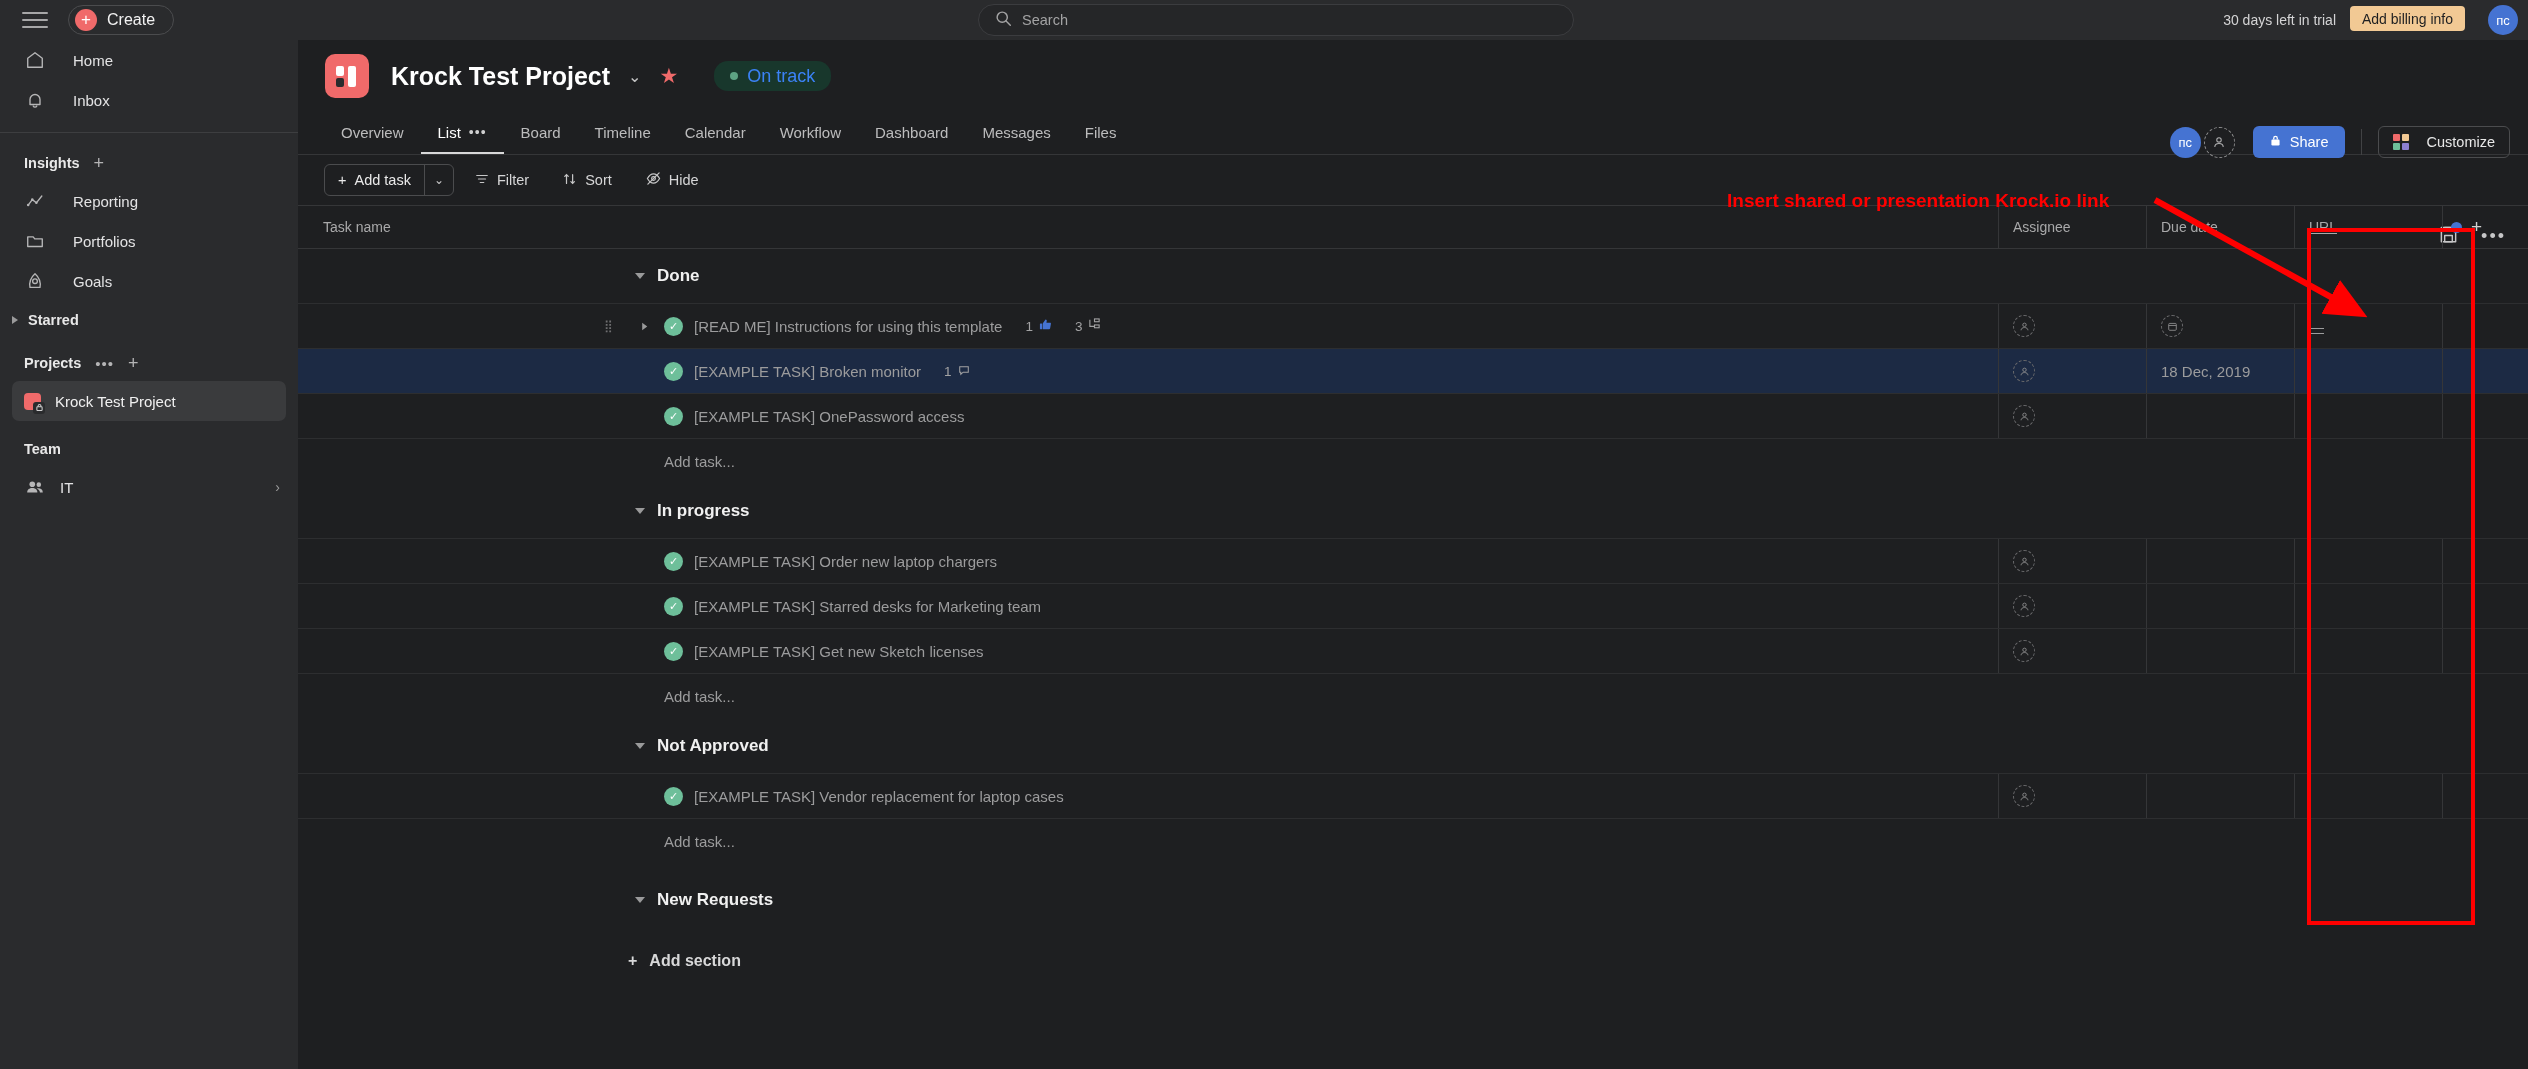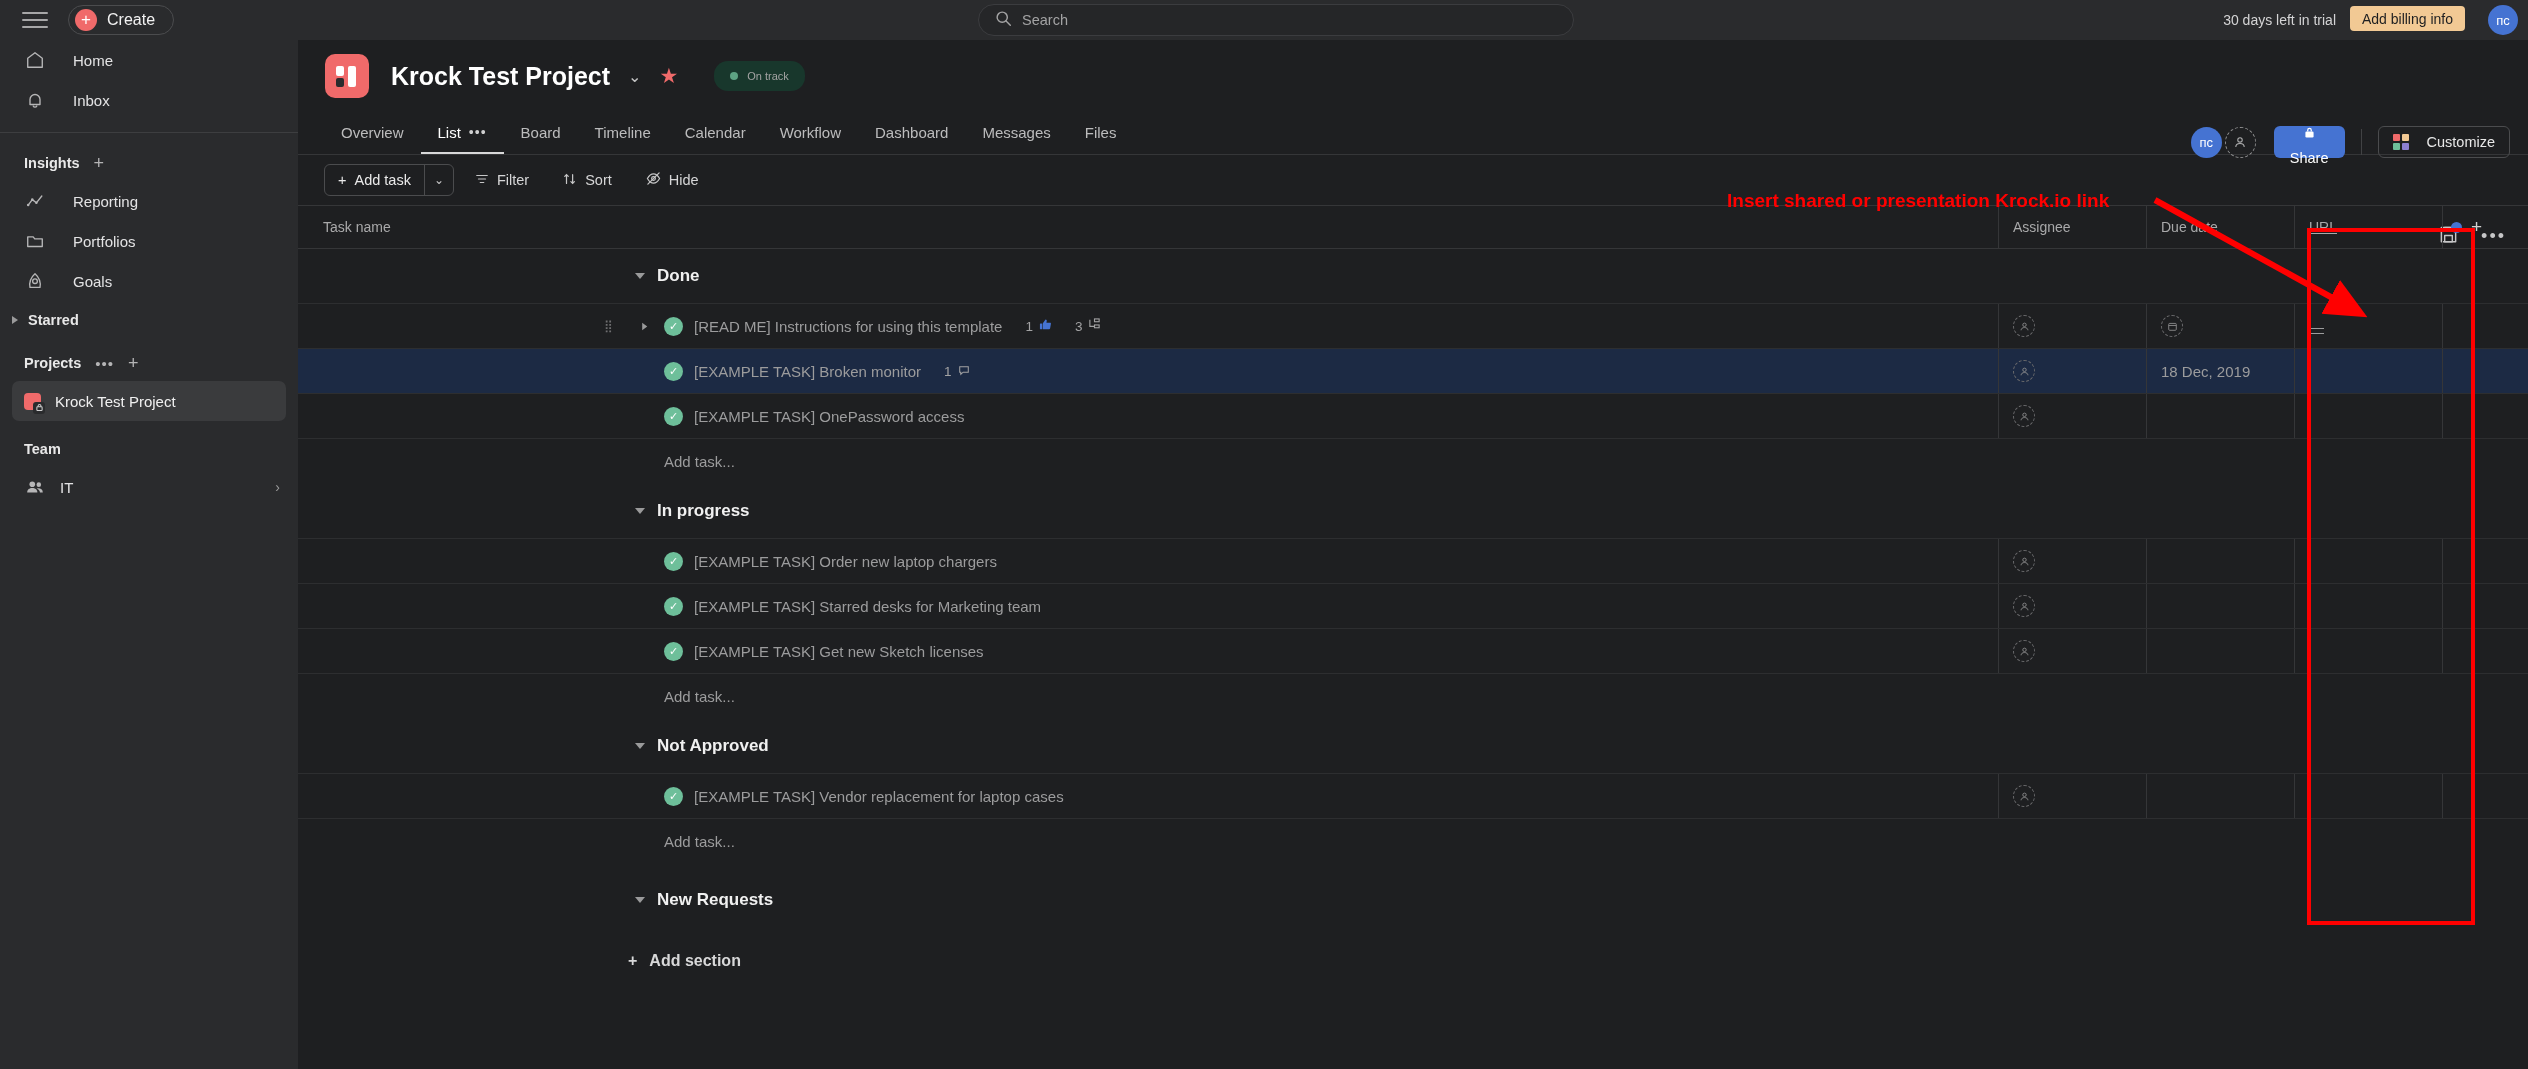--- a/index.html
+++ b/index.html
@@ -120,40 +120,39 @@
   .proj-icon {
     width: 44px; height: 44px; border-radius: 10px; background: #f06a6a;
     position: relative; flex: none;
   }
   .proj-icon i { position: absolute; background: #fff; border-radius: 2px; display:block; }
   .proj-title { margin-left: 22px; font-size: 25px; font-weight: bold; color: #fff; }
   .chev-down { margin-left: 18px; color: #c2c2c3; font-size: 16px; cursor: pointer; }
   .star { margin-left: 18px; color: #f06a6a; font-size: 21px; cursor: pointer; }
   .ontrack {
     margin-left: 36px; height: 28px; padding: 15px 16px; border-radius: 14px;
-    background: #18372c; color: #a3a3a3; font-size: 11px;
+    background: #18372c; color: #3b82f6; font-size: 18px;
     display: flex; align-items: center; gap: 9px; cursor: pointer;
   }
   .ontrack .dot { width: 8px; height: 8px; border-radius: 50%; background: #5da283; }
 
   .hdr-right { position: absolute; right: 18px; top: 86px; display: flex; align-items: center; gap: 10px; }
   .av-blue {
     width: 31px; height: 31px; border-radius: 50%; background: #4573d2;
     display: flex; align-items: center; justify-content: center; font-size: 13px; color: #fff;
   }
   .av-dash {
     width: 31px; height: 31px; border-radius: 50%; border: 1.5px dashed #8d8d8e;
     display: flex; align-items: center; justify-content: center; margin-left: -7px; cursor: pointer;
   }
   .share-btn {
     margin-left: 8px; height: 32px; padding: 0 16px; border-radius: 6px;
     background: #4573d2; color: #fff; border: none; font-size: 14.5px;
     display: flex; align-items: center; gap: 8px; cursor: pointer;
     font-family: "Liberation Sans", sans-serif;
-    flex-direction: column;
   }
   .vbar { width: 1px; height: 26px; background: #414244; margin: 0 6px; }
   .cust-btn {
     height: 32px; padding: 0 14px; border-radius: 6px;
     border: 1px solid #4b4c4e; background: transparent; color: #e8e8e8;
     font-size: 14.5px; display: flex; align-items: center; gap: 18px; cursor: pointer;
     font-family: "Liberation Sans", sans-serif;
   }
   .cust-grid { display: grid; grid-template-columns: 7px 7px; grid-template-rows: 7px 7px; gap: 2px; }
   .cust-grid i { display: block; border-radius: 1px; }

